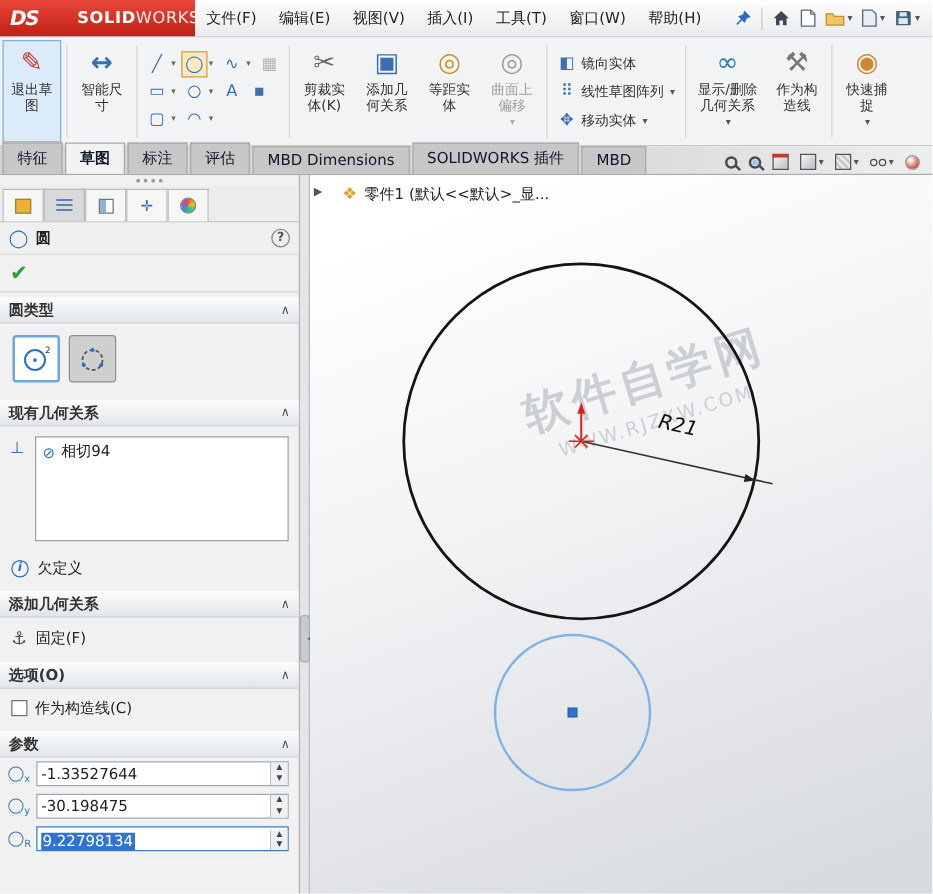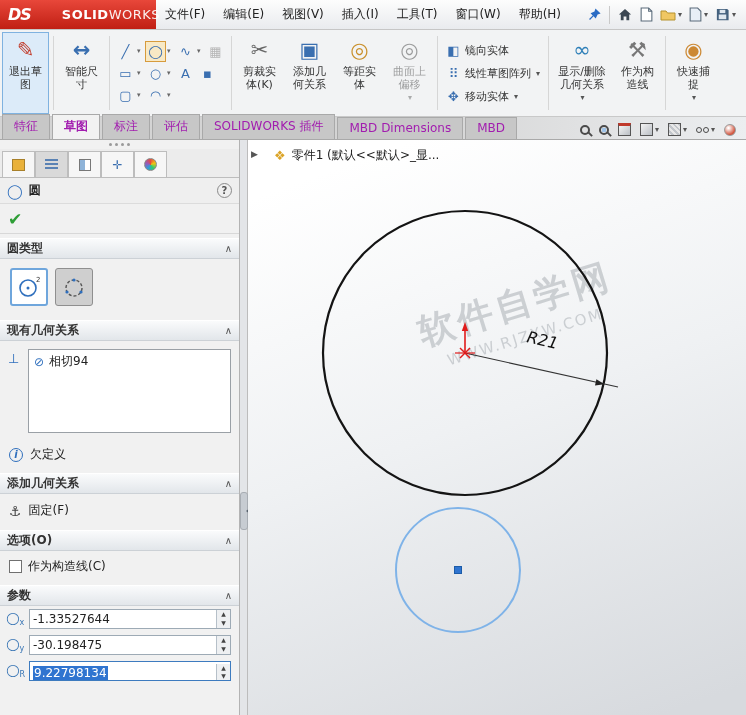--- a/index.html
+++ b/index.html
@@ -37,21 +37,21 @@
   .rbS .sic { width:15px; text-align:center; font-size:13px; color:#3a6fb0; }
   .sk-grid { display:flex; flex-direction:column; justify-content:center; gap:1px; padding:2px 1px; }
   .sk-row { display:flex; align-items:center; gap:1px; }
   .sk-cell { width:21px; height:21px; display:flex; align-items:center; justify-content:center; font-size:13px; color:#3a6fb0; border:1px solid transparent; }
   .sk-cell.active { border-color:#d79b3c; background:#f8e9c5; }
   .sk-cell.disabled { color:#b5b5b5; }
   .sk-caret { font-size:7px; color:#666; width:7px; }
 
   
   .tabbar { height:23px; flex:0 0 23px; display:flex; align-items:flex-end; background:linear-gradient(to right,#d4d4d4 55%,#eceef0); border-bottom:1px solid #a9a9a9; }
-  .tab { padding:3px 11px 4px; background:#c7c7c7; border:1px solid #a9a9a9; border-bottom:none; margin-left:2px; white-space:nowrap; font-size:12px; color:#a21caf; }
+  .tab { padding:3px 11px 4px; background:#c7c7c7; border:1px solid #a9a9a9; border-bottom:none; margin-left:2px; white-space:nowrap; font-size:12px; color:#0f172a; }
   .tab.active { background:#f2f2f2; font-weight:bold; }
   .hud { margin-left:auto; display:flex; align-items:center; gap:9px; padding:0 10px 3px; }
   .hud-ic { display:flex; align-items:center; gap:1px; }
   .mag { width:10px; height:10px; border:2px solid #4a4a4a; border-radius:50%; position:relative; display:inline-block; }
   .mag::after { content:""; position:absolute; width:6px; height:2px; background:#4a4a4a; transform:rotate(45deg); right:-5px; bottom:-2px; }
   .mag.area::before { content:""; position:absolute; inset:1px; background:#9ec3e8; }
   .cube { width:13px; height:13px; border:1px solid #555; background:linear-gradient(135deg,#f4f4f4,#b9bec4); display:inline-block; }
   .cube.cut { border-top:3px solid #c0392b; }
   .cube.wire { background:repeating-linear-gradient(45deg,#e8e8e8 0 2px,#c2c6cb 2px 4px); }
   .glasses { display:inline-flex; gap:1px; }
@@ -291,22 +291,22 @@
       <span>快速捕捉</span>
       <span class="caret">▾</span>
     </div>
   </div>
 
   <div class="tabbar">
     <span class="tab">特征</span>
     <span class="tab active">草图</span>
     <span class="tab">标注</span>
     <span class="tab">评估</span>
+    <span class="tab">MBD Dimensions</span>
     <span class="tab">SOLIDWORKS 插件</span>
-    <span class="tab">MBD Dimensions</span>
     <span class="tab">MBD</span>
     <div class="hud">
       <span class="hud-ic">
           <i class="mag"></i>
         </span>
       <span class="hud-ic">
           <i class="mag area"></i>
         </span>
       <span class="hud-ic">
           <i class="cube cut"></i>

